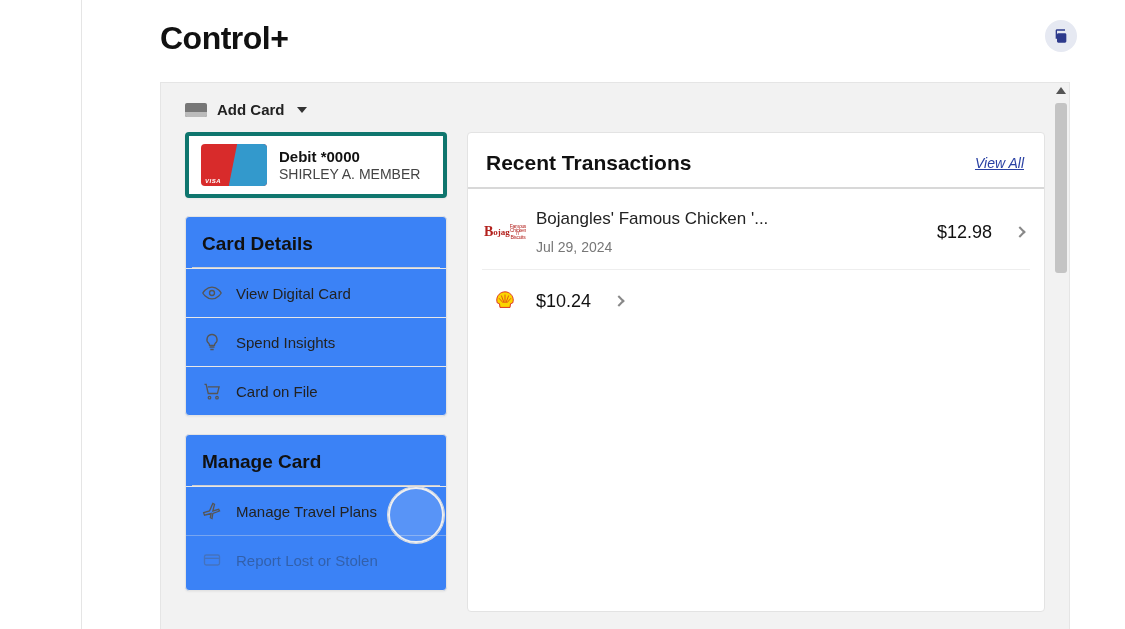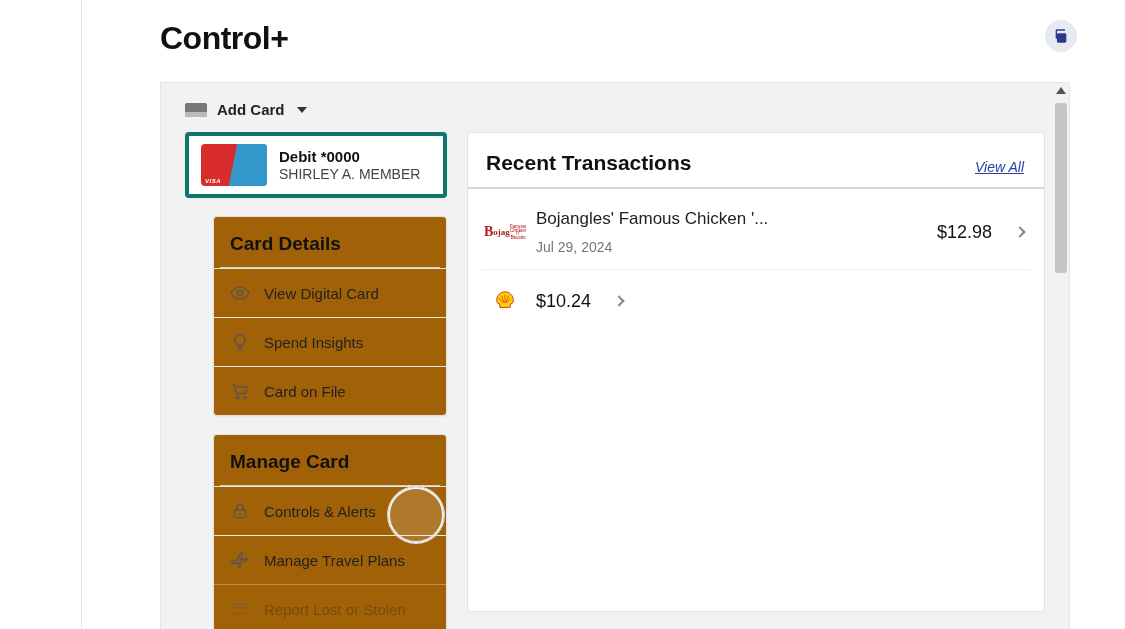--- a/index.html
+++ b/index.html
@@ -30,31 +30,31 @@
   .right-col { flex:1; background:#fff; border:1px solid #e3e3e3; border-radius:4px; padding:0; height: 480px;}
 
   .card-tile { background:#fff; border:4px solid #0f766e; border-radius:4px; box-shadow:0 1px 2px rgba(0,0,0,0.05); padding:8px 12px; display:flex; align-items:center; gap:12px;}
   .card-art { width:66px; height:42px; border-radius:4px; position:relative; overflow:hidden; background:#d82b2b; }
   .card-art .blue { position:absolute; top:0; right:0; width:58%; height:100%; background:#3399cc; clip-path: polygon(22% 0, 100% 0, 100% 100%, 0% 100%); }
   .visa-txt { position:absolute; left:4px; bottom:2px; font-size:6px; font-style:italic; font-weight:700; color:#fff; letter-spacing:0.5px; }
   .card-info{ line-height:1.2; }
   .card-name{ font-weight:700; font-size:15px;}
   .card-holder{ font-size:14px; color:#444;}
 
-  .section-card { background:#a16207; border:1px solid #e3e3e3; border-radius:4px; box-shadow:0 1px 2px rgba(0,0,0,0.05);margin-left:28px; }
+  .section-card { background:#3b82f6; border:1px solid #e3e3e3; border-radius:4px; box-shadow:0 1px 2px rgba(0,0,0,0.05); }
   .section-title { font-weight:800; font-size:19px; padding:16px 16px 12px 16px;}
   .section-hr { height:1px; background:#cfcfcf; margin:0 6px; }
   .sect-item { display:flex; align-items:center; gap:14px; padding:14px 16px; font-size:15px; color:#222; border-top:1px solid #e7e7e7; cursor:pointer;}
   .sect-item:first-of-type{ border-top:none; }
   .sect-item.faded { opacity:0.35; }
   .ico { width:20px; height:20px; fill:none; stroke:#555; stroke-width:1.6; flex-shrink:0;}
 
   .highlight-ring { position:absolute; width:56px; height:56px; border:2px solid #f0f0f0; border-radius:50%; box-shadow: 0 0 0 1px #dcdcdc; left: 227px; top: 404px; pointer-events:none; background:rgba(255,255,255,0.15); }
 
-  .rt-head { display:flex; align-items:flex-end; justify-content:space-between; padding:18px 20px 12px 18px; }
+  .rt-head { display:flex; align-items:center; justify-content:space-between; padding:18px 20px 12px 18px; }
   .rt-title { font-size:21px; font-weight:800; }
   .viewall { color:#2940a3; font-size:14px; text-decoration:underline; font-weight:400;font-style:italic; }
   .rt-divider { height:2px; background:#d8d8d8; margin:0; }
   .tx-list { padding: 6px 14px; }
   .tx-row { display:flex; align-items:center; gap:14px; padding:14px 6px; border-bottom:1px solid #eee;}
   .tx-row:last-child{border-bottom:none;}
   .merch-ico { width:34px; height:34px; border-radius:6px; background:#fff; display:flex; align-items:center; justify-content:center; flex-shrink:0;}
   .merch-ico.shell svg{ width:22px; height:22px;}
   .merch-ico.boj { font-family: cursive, 'Brush Script MT'; font-size:14px; font-weight:700; color:#b3211d; line-height:0.7; text-align:center;}
   .merch-ico.boj span.sub{ display:block; font-size:5px; font-family:Arial; font-weight:400; letter-spacing:-0.3px;}
@@ -131,28 +131,20 @@
               </svg>
             <span>Card on File</span>
           </div>
         </div>
 
         <div class="section-card" style="padding-bottom:6px;">
           <div class="section-title">Manage Card</div>
           <div class="section-hr"></div>
           <div class="sect-item">
             <svg class="ico" viewBox="0 0 24 24">
-                <rect x="5" y="11" width="14" height="9" rx="2"></rect>
-                <path d="M8 11V8a4 4 0 0 1 8 0v3"></path>
-                <line x1="12" y1="15" x2="12" y2="17"></line>
-              </svg>
-            <span>Controls &amp; Alerts</span>
-          </div>
-          <div class="sect-item">
-            <svg class="ico" viewBox="0 0 24 24">
                 <path d="M2 14l7-2 4-9 2 1-2 8 7-2 1 2-8 3-1 6-2-1 1-5-8 2z"></path>
               </svg>
             <span>Manage Travel Plans</span>
           </div>
           <div class="sect-item faded">
             <svg class="ico" viewBox="0 0 24 24">
                 <rect x="3" y="6" width="18" height="12" rx="2"></rect>
                 <line x1="3" y1="10" x2="21" y2="10"></line>
               </svg>
             <span>Report Lost or Stolen</span>

